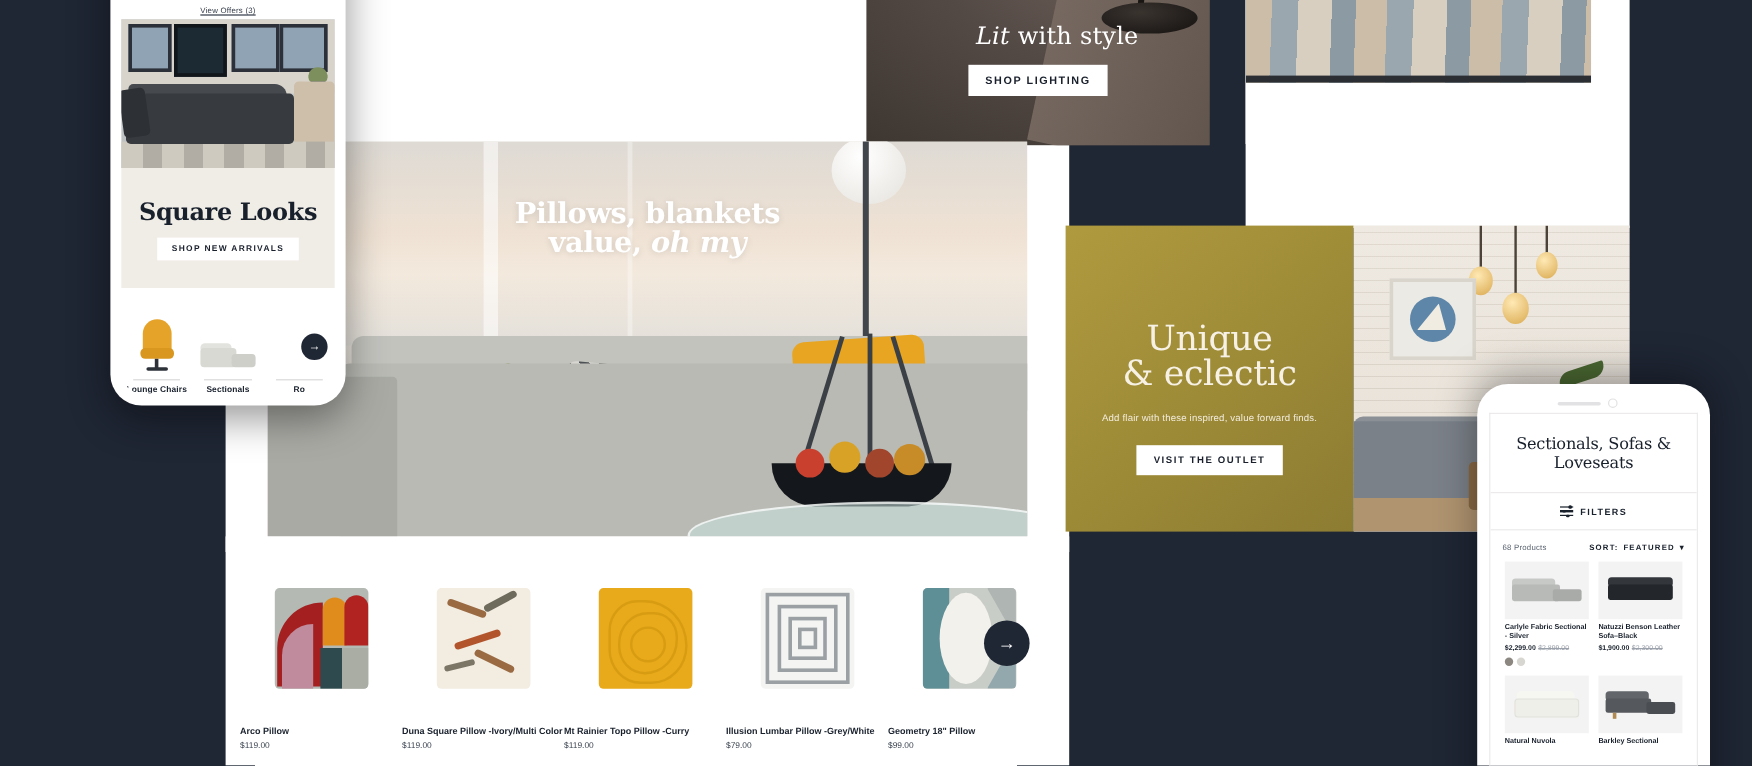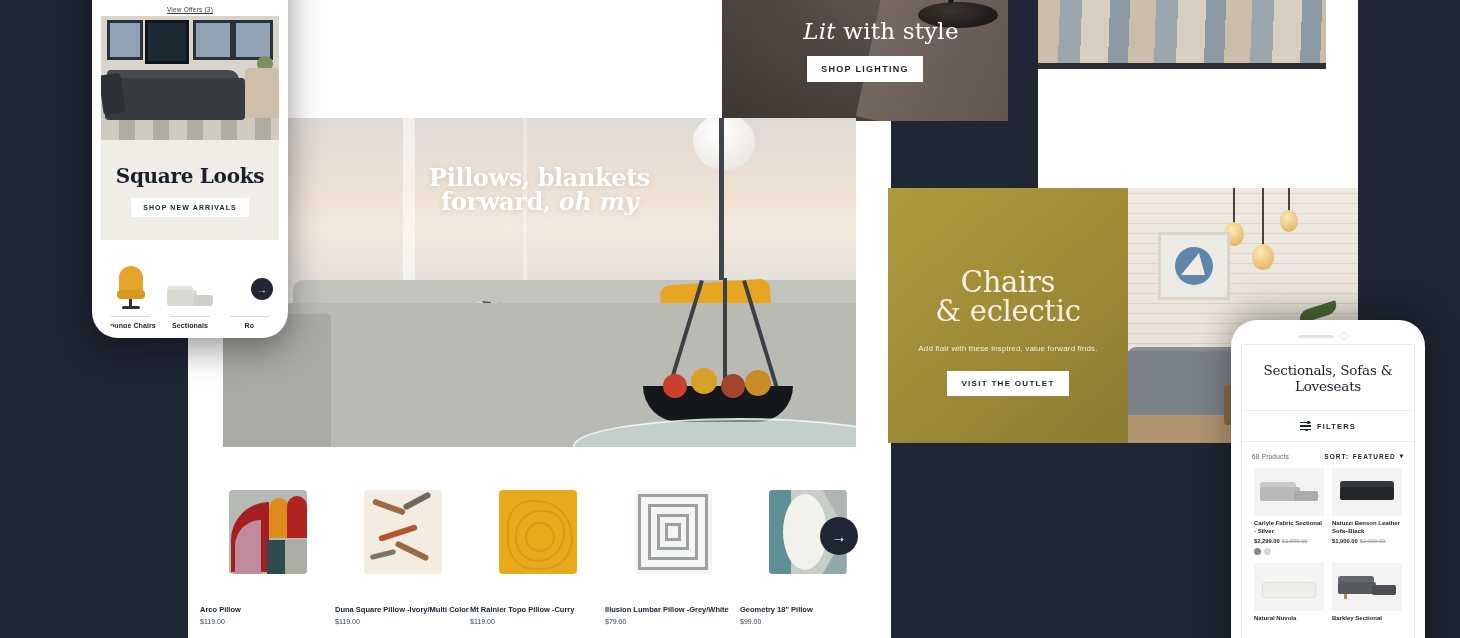--- a/index.html
+++ b/index.html
@@ -83,21 +83,21 @@
   #lit-panel{
     left:722px;top:-60px;width:286px;height:181px;overflow:hidden;
     background:radial-gradient(120% 120% at 75% 10%,#6d6059 0%,#544a45 45%,#3c3530 100%);
   }
   #lit-panel .wallfold{position:absolute;left:56%;top:-40%;width:70%;height:150%;background:linear-gradient(100deg,#7a6c63,#5a4f48);transform:rotate(12deg);}
   #lit-panel .lampL{position:absolute;left:-8px;top:-10px;width:56px;height:80px;}
   #lit-panel .lampR{position:absolute;left:180px;top:-36px;width:120px;height:155px;}
   #lit-panel .lampR .neck{position:absolute;left:48px;top:58px;width:5px;height:48px;background:#191512;border-radius:2px;transform:rotate(6deg);}
   #lit-panel .lampR .base{position:absolute;left:16px;top:98px;width:80px;height:26px;background:radial-gradient(ellipse at 40% 32%,#3a342f,#141110);border-radius:50%;}
   #lit-panel .content{position:absolute;left:0;right:0;top:78px;text-align:center;}
-  #lit-panel h2{margin:0 0 12px 0;font-size:23px;color:#fff;font-weight:400;letter-spacing:.2px;padding-left:32px;}
+  #lit-panel h2{margin:0 0 12px 0;font-size:20px;color:#fff;font-weight:400;letter-spacing:.2px;padding-left:32px;}
   #lit-panel h2 em{font-style:italic;}
 
   
   #floorlamp-panel{
     left:1038px;top:-112px;width:288px;height:232px;background:#fff;overflow:hidden;
   }
   #floorlamp-panel .img{
     position:absolute;left:0;right:0;top:0;height:181px;overflow:hidden;
     background:repeating-linear-gradient(92deg,#cbbda8 0 26px,#9aa7ae 26px 48px,#d8cfc0 48px 76px,#8c9aa3 76px 96px);
   }
@@ -305,21 +305,21 @@
     <div class="tripod t3"></div>
     <div class="bowl"></div>
     <div class="fruit f1"></div>
     <div class="fruit f2"></div>
     <div class="fruit f3"></div>
     <div class="fruit f4"></div>
     <div class="table"></div>
     <div class="content">
       <h1 class="serif">
         <span>Pillows, blankets</span><br>
-        <span>forward, </span><em>oh my</em>
+        <span>value, </span><em>oh my</em>
       </h1>
     </div>
   </div>
 
   <div class="abs" id="products">
     <div class="prow">
 
       <div class="pcell">
         <div class="pimg">
           <div class="pillow-sq pl1">
@@ -389,21 +389,21 @@
         <div class="pname">Geometry 18" Pillow</div>
         <div class="pprice">$99.00</div>
       </div>
 
     </div>
     <div class="dark-circle" id="prod-arrow">→</div>
   </div>
 
   <div class="abs" id="outlet">
     <h2 class="serif">
-      <span>Chairs</span><br>
+      <span>Unique</span><br>
       <span>&amp; eclectic</span>
     </h2>
     <div class="sub">Add flair with these inspired, value forward finds.</div>
     <span class="btn-white">VISIT THE OUTLET</span>
   </div>
 
   <div class="abs" id="interior">
     <div class="brick"></div>
     <div class="bw w1"></div>
     <div class="bw w2"></div>

